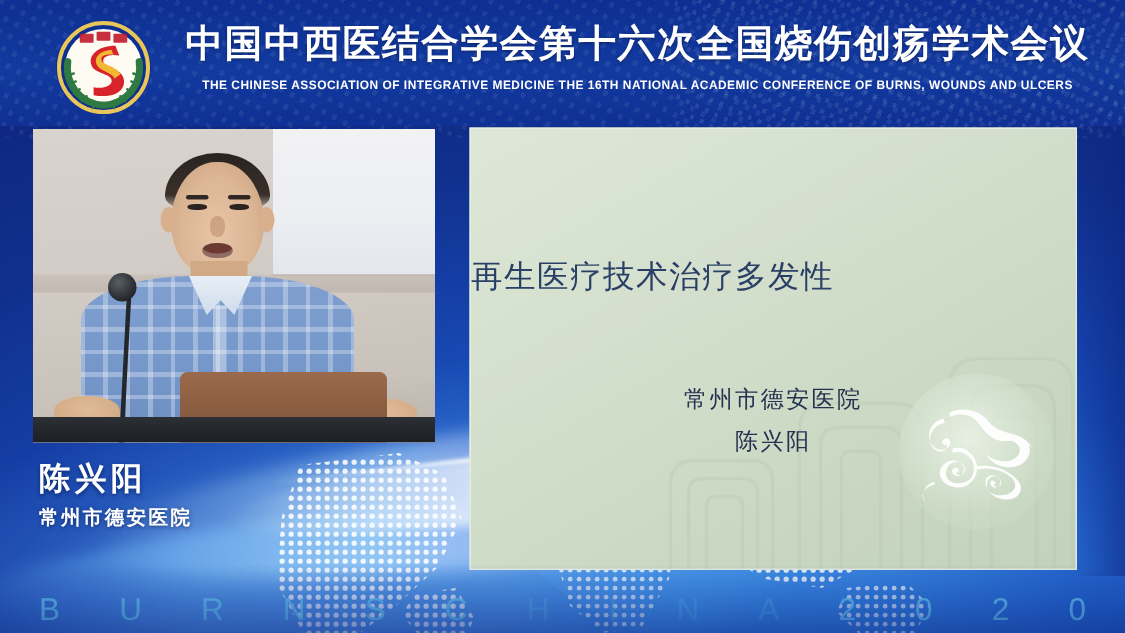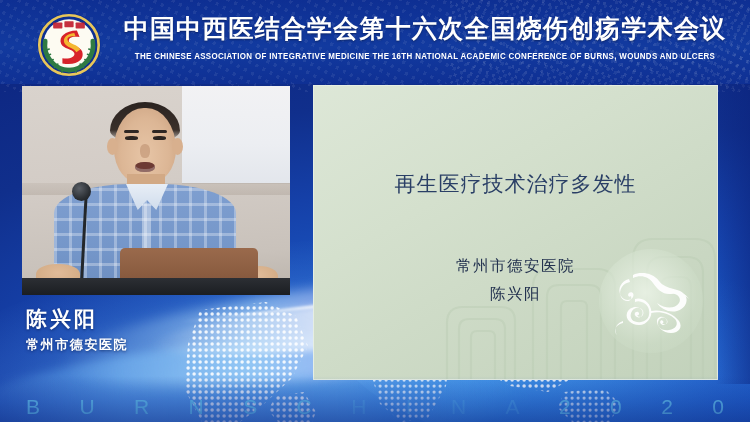--- a/index.html
+++ b/index.html
@@ -263,21 +263,20 @@
     width: 104px; height: 104px;
     border-radius: 50%;
     background: radial-gradient(circle at 45% 42%, rgba(236,244,232,.85) 0%, rgba(206,221,200,.55) 62%, rgba(196,212,190,.35) 100%);
   }
   .slide-phoenix {
     position: absolute; right: 24px; bottom: 40px;
     width: 82px; height: 70px;
   }
   .slide-title {
     position: absolute; left: 0; right: 0; top: 82px;
-    text-align: center;
     font-family: "DejaVu Sans", "Liberation Sans", sans-serif;
     font-size: 21px; font-weight: 400; color: #2a3f66;
     line-height: 33px;
     letter-spacing: 1px;
   }
   .slide-sub {
     position: absolute; left: 0; right: 0; top: 166px;
     text-align: center;
     font-family: "DejaVu Serif", "Liberation Serif", serif;
     font-size: 15.5px; color: #23324f;

